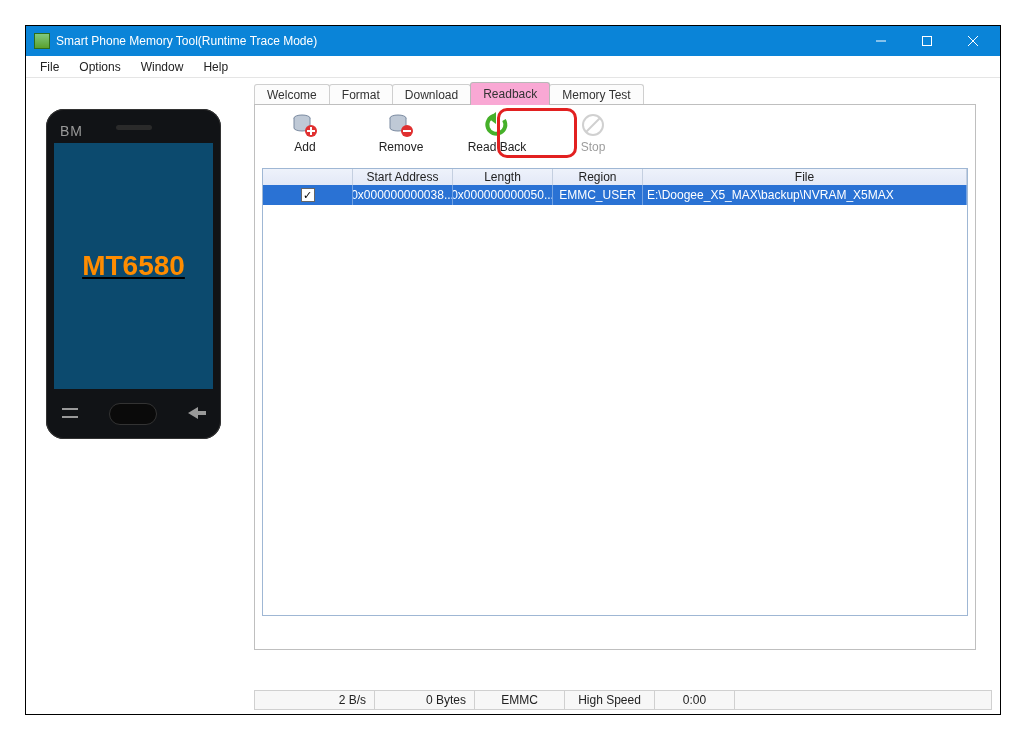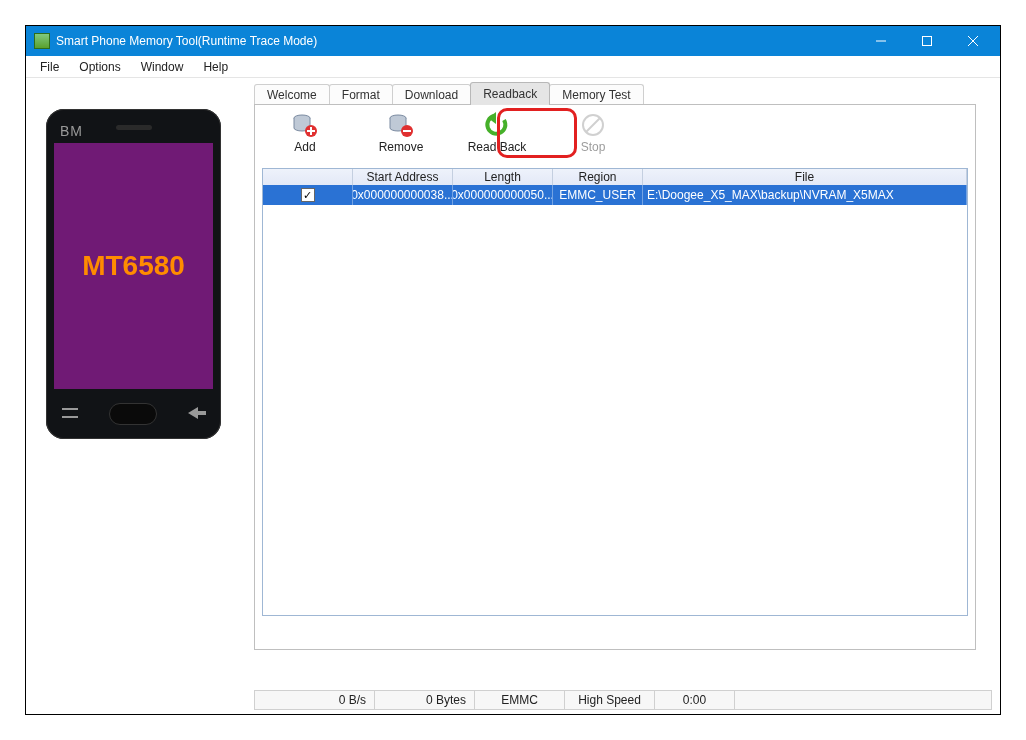--- a/index.html
+++ b/index.html
@@ -71,22 +71,22 @@
     width: 36px; height: 5px; margin-left:-18px;
     background:#2a2a2a; border-radius:3px;
   }
   .phone .brand {
     position:absolute; top:14px; left:14px;
     color:#999; font-size:14px; letter-spacing:1px;
   }
   .phone .screen {
     position: absolute;
     top: 34px; left: 8px; right: 8px; bottom: 50px;
-    background: #701a75;
-    display:flex; align-items:center; justify-content:center;
+    background: #0c4a6e;
+    display:flex; align-items:center; justify-content:center;text-decoration:underline;
   }
   .phone .chip {
     color: #ff8c00; font-weight: 800; font-size: 28px;
     font-family: Arial, sans-serif;
   }
   .phone .navbar {
     position:absolute; bottom:10px; left:0; right:0;
     height: 30px;
     display:flex; align-items:center; justify-content: space-around;
   }
@@ -112,21 +112,21 @@
     background: #fcfcfc;
     border: 1px solid #cfcfcf;
     border-bottom: none;
     border-top-left-radius: 3px;
     border-top-right-radius: 3px;
     margin-right: -1px;
     color:#333;
     position:relative;
   }
   .tab.active {
-    background: #e5e5e5;
+    background: #f9a8d4;
     z-index: 2;
     padding-top:4px; padding-bottom:4px;
     border-color:#b8b8b8;
   }
   .tabbody {
     border: 1px solid #bfbfbf;
     background:#fff;
     position: relative;
     top:-1px;
   }
@@ -350,21 +350,21 @@
                 <div class="gc col-reg">EMMC_USER</div>
                 <div class="gc col-file left">E:\Doogee_X5_MAX\backup\NVRAM_X5MAX</div>
               </div>
             </div>
           </div>
         </div>
       </div>
     </div>
 
     <div class="statusbar">
-      <div class="sseg" style="width:120px;justify-content:flex-end;">0 B/s</div>
+      <div class="sseg" style="width:120px;justify-content:flex-end;">2 B/s</div>
       <div class="sseg" style="width:100px;justify-content:flex-end;">0 Bytes</div>
       <div class="sseg bold" style="width:90px;">EMMC</div>
       <div class="sseg" style="width:90px;">High Speed</div>
       <div class="sseg" style="width:80px;">0:00</div>
     </div>
 
   </div>
 </div>
 
 </body></html>

